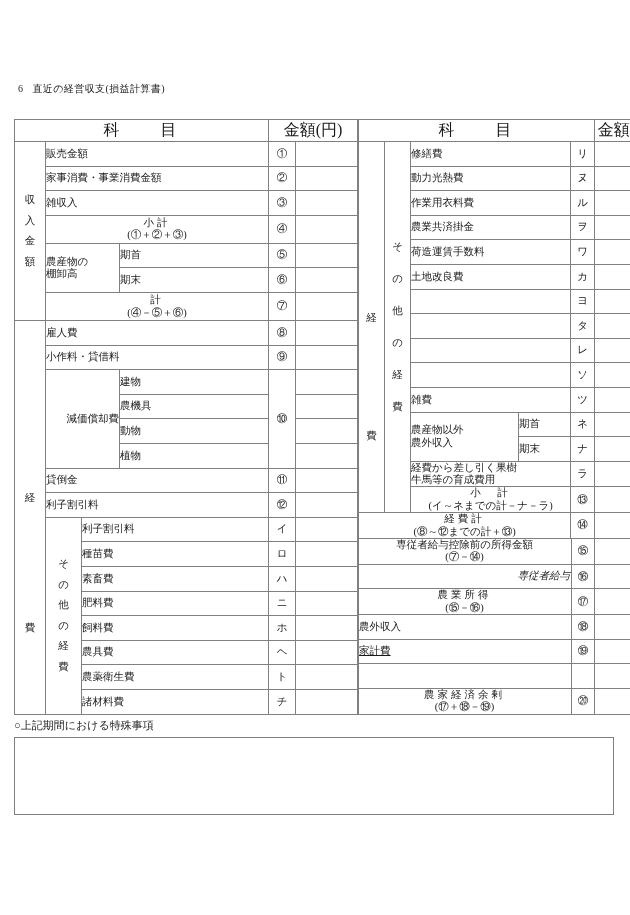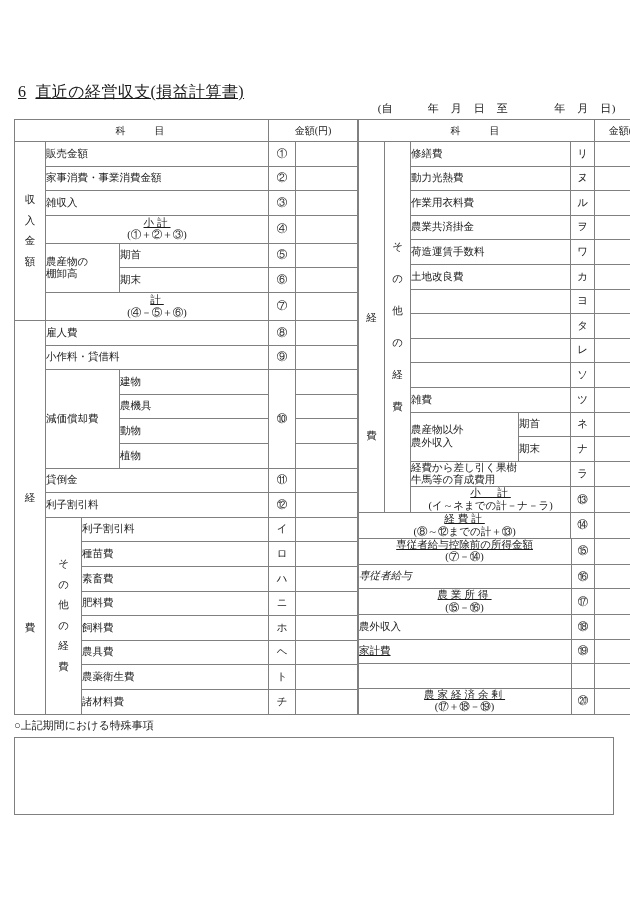--- a/index.html
+++ b/index.html
@@ -22,24 +22,23 @@
     width: 630px;
     height: 915px;
     box-sizing: border-box;
   }
 
   
   .doc-title {
     position: absolute;
     left: 18px;
     top: 82px;
-    font-size: 16px;
+    font-size: 10px;
     letter-spacing: 0.4px;
     white-space: nowrap;
-    text-decoration: underline;
   }
   .doc-title .num { margin-right: 9px; }
 
   .period-line {
     position: absolute;
     right: 14px;
     top: 101px;
     font-size: 11px;
     white-space: pre;
     letter-spacing: 0.5px;
@@ -86,21 +85,21 @@
   .rt-c3 { width: 108px; }
   .rt-c4 { width: 52px; }
   .rt-c5 { width: 24px; }
   .rt-c6 { width: 65px; }
 
   
   .hdr {
     text-align: center;
     height: 21px;
     letter-spacing: 3px;
-    font-size: 10px;
+    font-size: 16px;
   }
   .hdr-amt { letter-spacing: 0; }
 
   .vlabel {
     text-align: center;
     font-size: 10.5px;
     letter-spacing: 0;
     padding: 2px 0;
   }
   .vlabel span {
@@ -108,36 +107,36 @@
     line-height: 1.95;
   }
 
   .rowlabel {
     text-align: left;
     padding-left: 6px;
     height: 23.6px;
     white-space: nowrap;
   }
   .rowlabel-c {
-    text-align: left;
+    text-align: right;
     height: 23.6px;
     white-space: nowrap;
   }
   .ctr {
     text-align: center;
     white-space: nowrap;
   }
   .amount { background: #fff; }
 
   .twoline {
     text-align: center;
     line-height: 1.25;
     padding: 2px 0;
   }
-  .twoline .l1 { display: block; letter-spacing: 3px; text-decoration: underline; }
+  .twoline .l1 { display: block; letter-spacing: 3px; }
   .twoline .l2 { display: block; letter-spacing: 0; }
   .stack-left {
     text-align: left;
     padding-left: 6px;
     line-height: 1.3;
     margin-left: 14px;
   }
   .stack-left span { display: block; }
 
   .thick-top { border-top: 1.6px solid #4d4d4d; }
@@ -169,21 +168,20 @@
 </style>
 </head>
 <body>
 
 <div class="page">
 
   <div class="doc-title">
     <span class="num">6</span><span>直近の経営収支(損益計算書)</span>
   </div>
 
-  <div class="period-line">(自　　　年　月　日　至　　　　年　月　日)</div>
 
   <div class="sheet">
 
     <table class="grid left-table">
       <colgroup>
         <col class="lt-c1">
           <col class="lt-c2">
           <col class="lt-c3">
         <col class="lt-c4">
           <col class="lt-c5">

